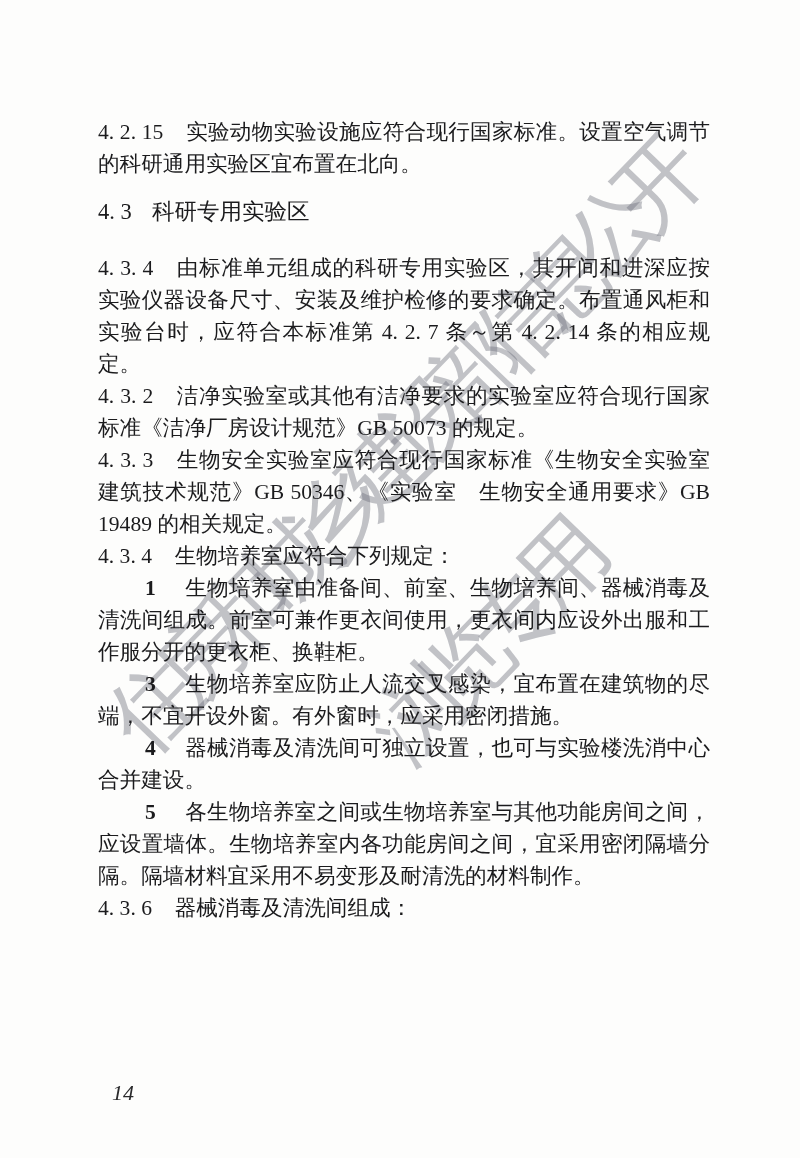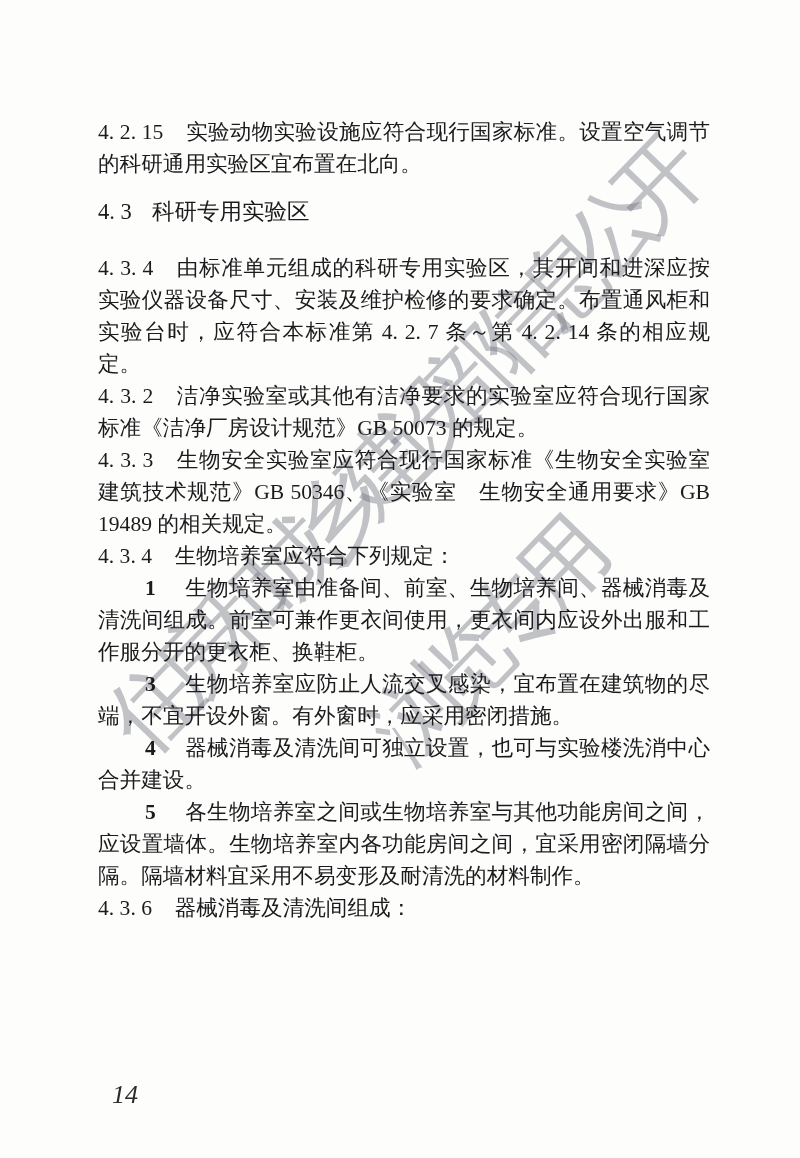--- a/index.html
+++ b/index.html
@@ -36,21 +36,21 @@
   .subitem{text-indent:47px}
   .subitem .num{font-weight:700;margin-right:1.35em}
   h2.sec{
     font-size:22.5px;line-height:32px;font-weight:400;
     text-align:left;margin:16px 0 24px;text-indent:0;
   }
   h2.sec .num{margin-right:0.9em;white-space:nowrap}
 
   .page-number{
     position:absolute;left:112px;top:1082px;z-index:2;
-    font-size:26px;font-style:italic;line-height:1;
+    font-size:22px;font-style:italic;line-height:1;
     color:#2a2a2c;
   }
 </style>
 </head>
 <body>
 
 <div class="page">
 
   <div class="watermark">
     <div class="wm-rot">住房和城乡建设部信息公开<span class="wm-line2">浏览专用</span></div>

